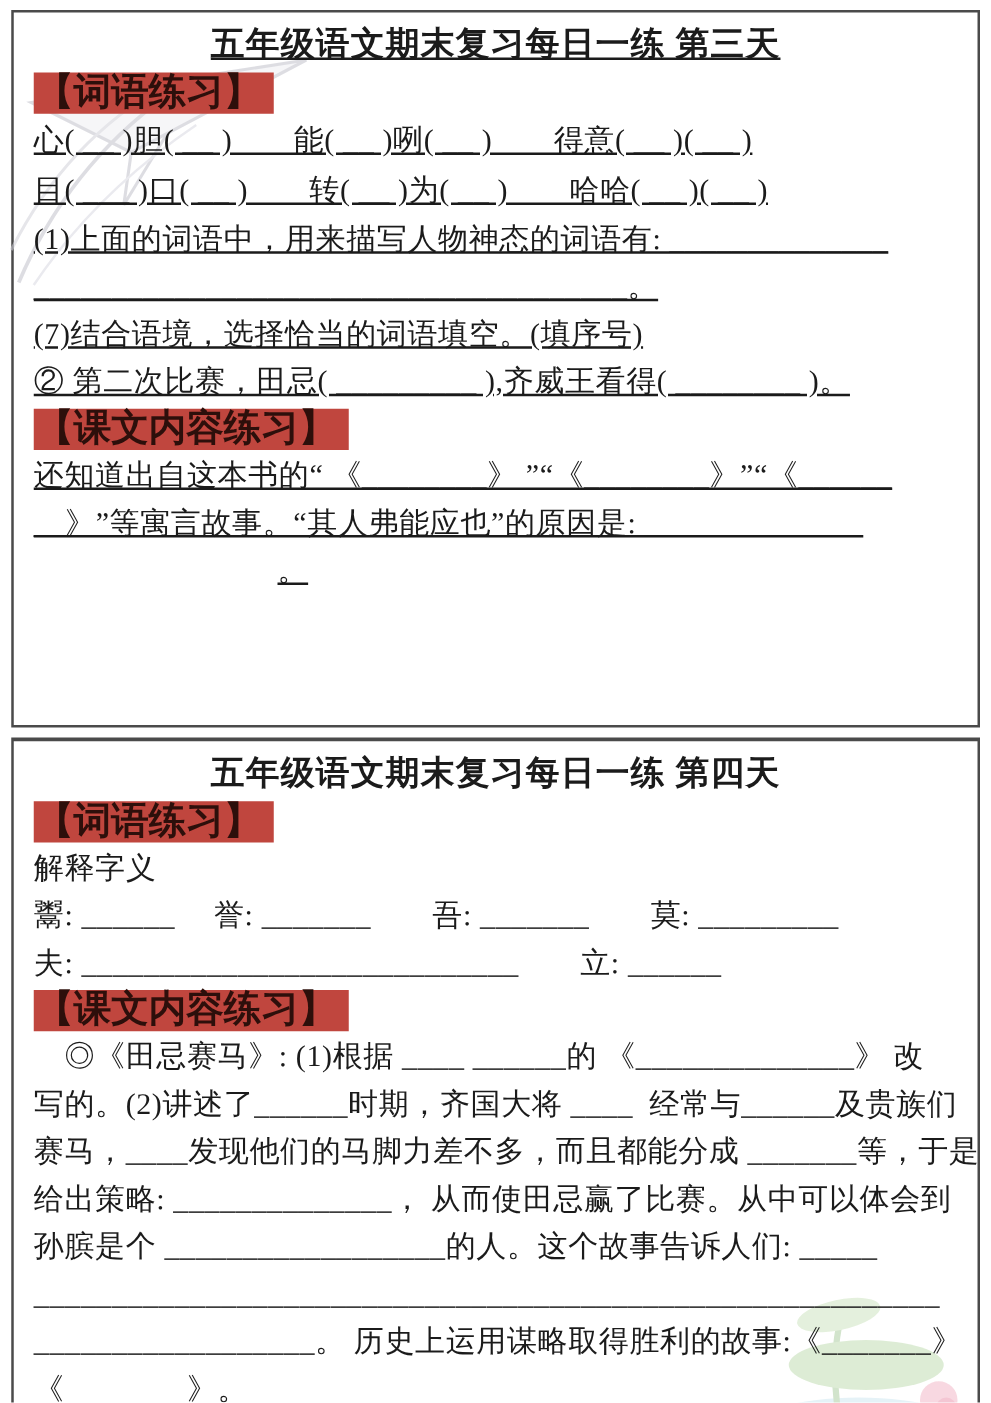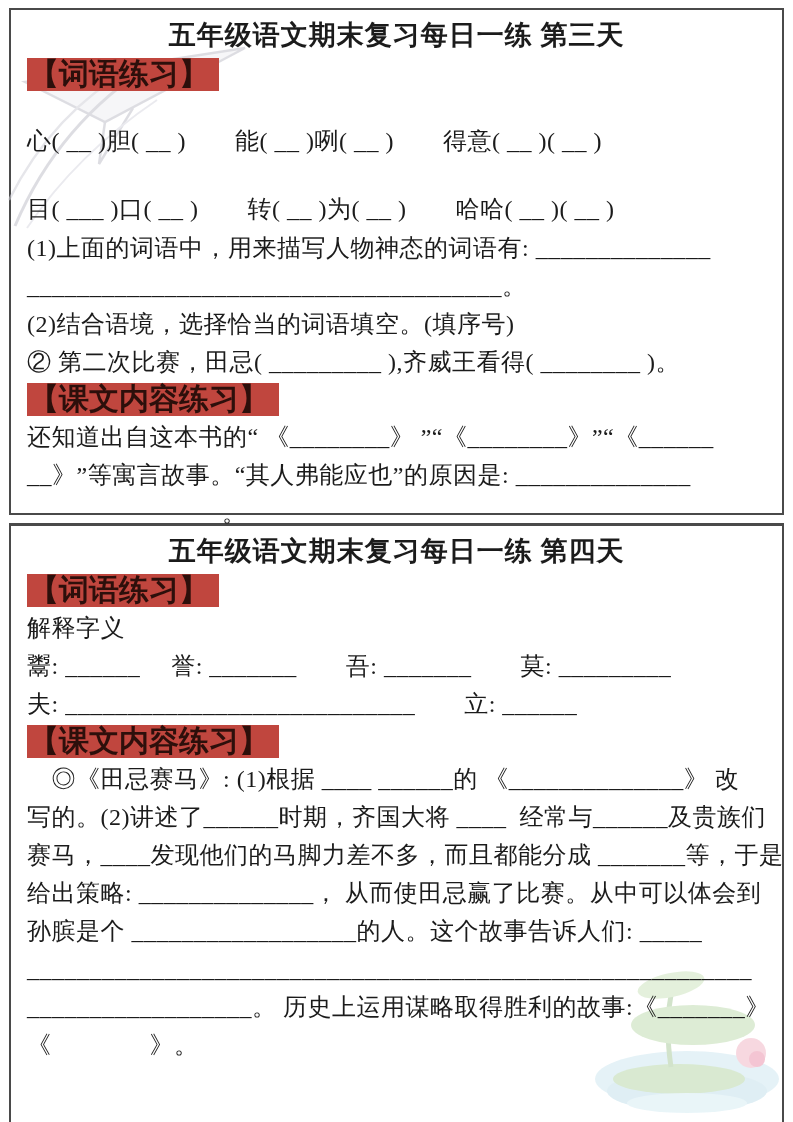--- a/index.html
+++ b/index.html
@@ -13,21 +13,21 @@
   .page { position: relative; width: 793px; height: 1122px; }
 
   .box {
     position: relative;
     margin: 8px 9px 0 9px;
     border: 2px solid #4a4a4a;
     padding: 4px 16px 8px 16px;
     box-sizing: border-box;
     background: transparent;
   }
-  .box.first  { height: 507px; }
+  .box.first  { height: 574px; text-decoration: underline; }
   .box.second { height: 632px; border-top-width: 3px; }
 
   .title {
     position: relative; z-index: 2;
     text-align: center;
     font-size: 27px;
     font-weight: bold;
     letter-spacing: 1px;
     line-height: 38px;
     margin: 2px 0 2px 0;
@@ -45,21 +45,21 @@
     margin: 2px 0 2px 0;
   }
 
   .line {
     position: relative; z-index: 2;
     font-size: 24px;
     line-height: 38px;
     white-space: pre;
     letter-spacing: 0.5px;
   }
-  .line.idiom { line-height: 40px; margin-top: 28px; }
+  .line.idiom { line-height: 40px; }
   .line.period-only { padding-left: 195px; }
 
   .deco {
     position: absolute;
     z-index: 1;
     pointer-events: none;
   }
   .deco.plane { left: -4px; top: -6px; opacity: 0.55; }
   .deco.lotus { right: 2px; bottom: 26px; opacity: 0.6; }
 </style>
@@ -79,21 +79,21 @@
     </svg>
 
     <div class="title">五年级语文期末复习每日一练 第三天</div>
 
     <div><span class="badge">【词语练习】</span></div>
 
     <div class="line idiom">心( __ )胆( __ )　　能( __ )咧( __ )　　得意( __ )( __ )</div>
     <div class="line idiom">目( ___ )口( __ )　　转( __ )为( __ )　　哈哈( __ )( __ )</div>
     <div class="line">(1)上面的词语中，用来描写人物神态的词语有: ______________</div>
     <div class="line">______________________________________。</div>
-    <div class="line">(2)结合语境，选择恰当的词语填空。(填序号)</div>
+    <div class="line">(7)结合语境，选择恰当的词语填空。(填序号)</div>
     <div class="line">② 第二次比赛，田忌( _________ ),齐威王看得( ________ )。</div>
 
     <div><span class="badge">【课文内容练习】</span></div>
 
     <div class="line">还知道出自这本书的“ 《________》 ”“《________》”“《______</div>
     <div class="line">__》”等寓言故事。“其人弗能应也”的原因是: ______________</div>
     <div class="line period-only">。</div>
   </section>
 
   <section class="box second">

